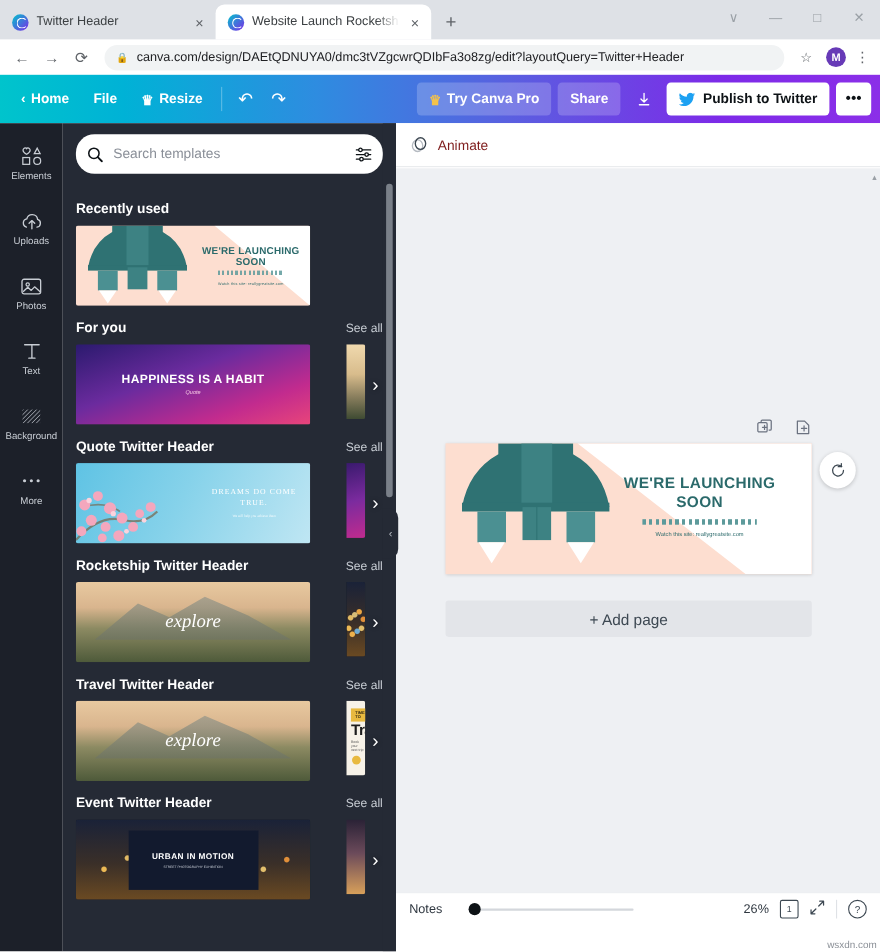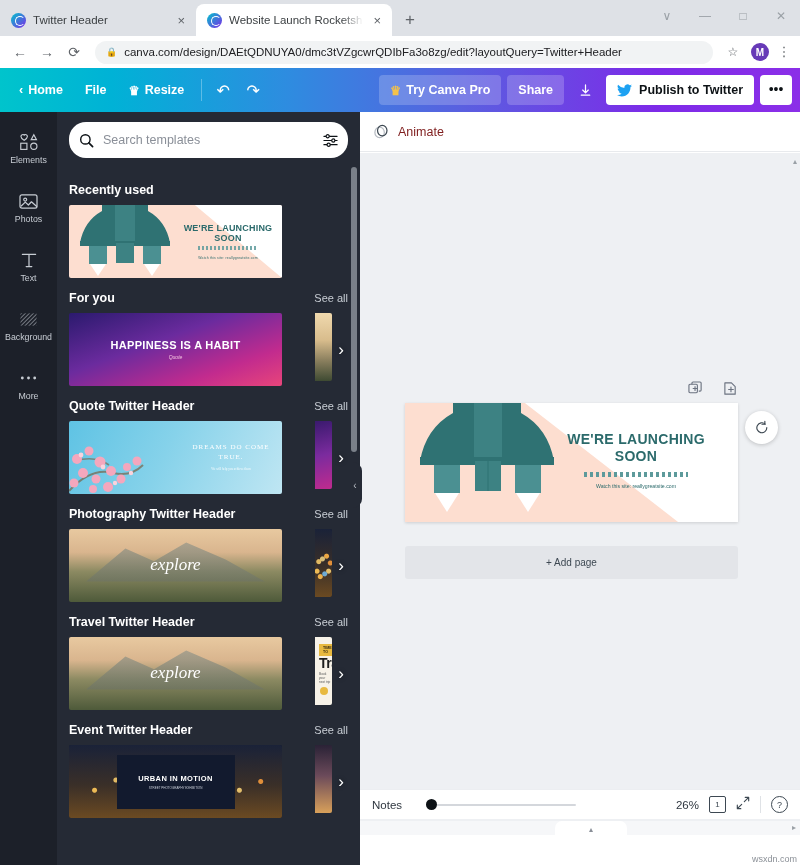--- a/index.html
+++ b/index.html
@@ -290,35 +290,35 @@
   .design-text .l2 { color: #2b6a6b; font-size: 5.2px; margin-top: 6px; }
   .refresh-fab {
     position: absolute; left: 385px; top: 258px; width: 33px; height: 33px;
     border-radius: 50%; background: #fff; box-shadow: 0 1px 4px rgba(0,0,0,.2);
     display: flex; align-items: center; justify-content: center; color: #3d4852;
     font-size: 14px;
   }
   .addpage {
     position: absolute; left: 45px; top: 393px; width: 333px; height: 33px;
     background: #e3e5e9; border-radius: 3px; display: flex; align-items: center;
-    justify-content: center; color: #3d4852; font-size: 10px; text-align: right;
+    justify-content: center; color: #3d4852; font-size: 14px; text-align: right;
   }
   .hbar {
     position: absolute; left: 360px; top: 821px; width: 440px; height: 14px;
     background: #f6f7f9;
   }
   .hbar .pill {
     position: absolute; left: 195px; top: 0; width: 72px; height: 14px;
     background: #ffffff; border-radius: 7px 7px 0 0;
     display: flex; align-items: flex-end; justify-content: center;
     color: #8a8f98; font-size: 8px; padding-bottom: 1px;
   }
   .hbar .rt { position: absolute; right: 4px; top: 2px; color: #9aa0a6; font-size: 8px; }
   .statusbar {
-    position: absolute; left: 360px; top: 789px; width: 440px; height: 30px;
+    position: absolute; left: 360px; top: 811px; width: 440px; height: 30px;
     background: #ffffff; display: flex; align-items: center; padding: 0 12px;
     gap: 10px; border-top: 1px solid #eceef1;
   }
   .notes-lbl { font-size: 11.5px; color: #2f3740; }
   .slider { flex: 1; position: relative; height: 14px; display: flex; align-items: center;
     max-width: 150px; margin-left: 14px; }
   .slider .track { width: 100%; height: 2px; background: #d4d7dc; border-radius: 1px; }
   .slider .knob { position: absolute; left: 0; width: 11px; height: 11px;
     border-radius: 50%; background: #0d1216; }
   .zoom-val { font-size: 11.5px; color: #2f3740; margin-left: auto; text-align: center; }
@@ -422,20 +422,29 @@
     <div class="rail-item">
       <span class="rail-ico">
         <svg width="20" height="18" viewBox="0 0 21 19">
             <path d="M4.2 1.6c-1.2 0-2.2 1-2.2 2.2 0 2 2.9 3.6 3.4 3.9.5-.3 3.4-1.9 3.4-3.9 0-1.2-1-2.2-2.2-2.2-.6 0-1 .3-1.2.6-.2-.3-.6-.6-1.2-.6z" fill="none" stroke="#c8cdd4" stroke-width="1.2"></path>
             <path d="M15.6 1.8l2.8 5.2h-5.6z" fill="none" stroke="#c8cdd4" stroke-width="1.2"></path>
             <rect x="1.8" y="10.8" width="6.5" height="6.5" fill="none" stroke="#c8cdd4" stroke-width="1.2"></rect>
             <circle cx="15.6" cy="14" r="3.3" fill="none" stroke="#c8cdd4" stroke-width="1.2"></circle>
           </svg>
       </span>
       <span>Elements</span>
+    </div>
+    <div class="rail-item">
+      <span class="rail-ico">
+        <svg width="20" height="17" viewBox="0 0 21 18">
+            <path d="M5.2 14.2A4 4 0 0 1 5.6 6.4 5.3 5.3 0 0 1 16 6.8a3.8 3.8 0 0 1-.6 7.4" fill="none" stroke="#c8cdd4" stroke-width="1.3" stroke-linecap="round"></path>
+            <path d="M10.5 15.8V8.4M7.8 10.6l2.7-2.6 2.7 2.6" fill="none" stroke="#c8cdd4" stroke-width="1.3" stroke-linecap="round" stroke-linejoin="round"></path>
+          </svg>
+      </span>
+      <span>Uploads</span>
     </div>
     <div class="rail-item">
       <span class="rail-ico">
         <svg width="19" height="17" viewBox="0 0 20 18">
             <rect x="1" y="2" width="18" height="14" rx="2" fill="none" stroke="#c8cdd4" stroke-width="1.3"></rect>
             <circle cx="6.5" cy="7" r="1.6" fill="none" stroke="#c8cdd4" stroke-width="1.2"></circle>
             <path d="M2 14l4.6-4.3 3.3 3 3.2-3.4L19 14.5" fill="none" stroke="#c8cdd4" stroke-width="1.3" stroke-linejoin="round"></path>
           </svg>
       </span>
       <span>Photos</span>
@@ -584,21 +593,21 @@
           </div>
           <div class="card peek">
             <div class="purplepeek"></div>
           </div>
           <span class="arrow-next">›</span>
         </div>
       </div>
 
       <div class="sec">
         <div class="sec-head">
-          <span class="sec-title">Photography Twitter Header</span>
+          <span class="sec-title">Rocketship Twitter Header</span>
           <span class="see-all">See all</span>
         </div>
         <div class="row">
           <div class="card wide">
             <div class="explore">
               <div class="mtn"></div>
               <div class="word">explore</div>
             </div>
           </div>
           <div class="card peek">

